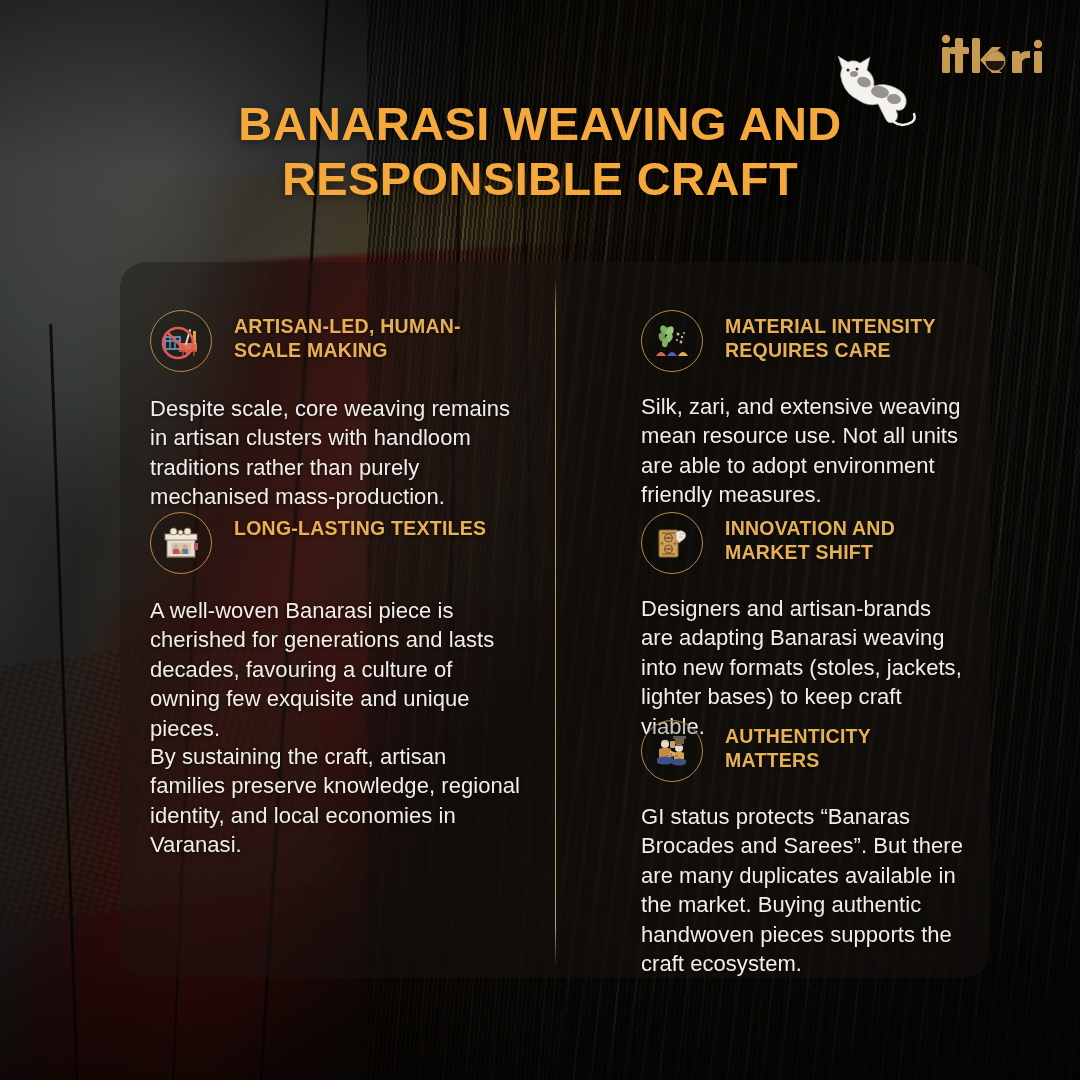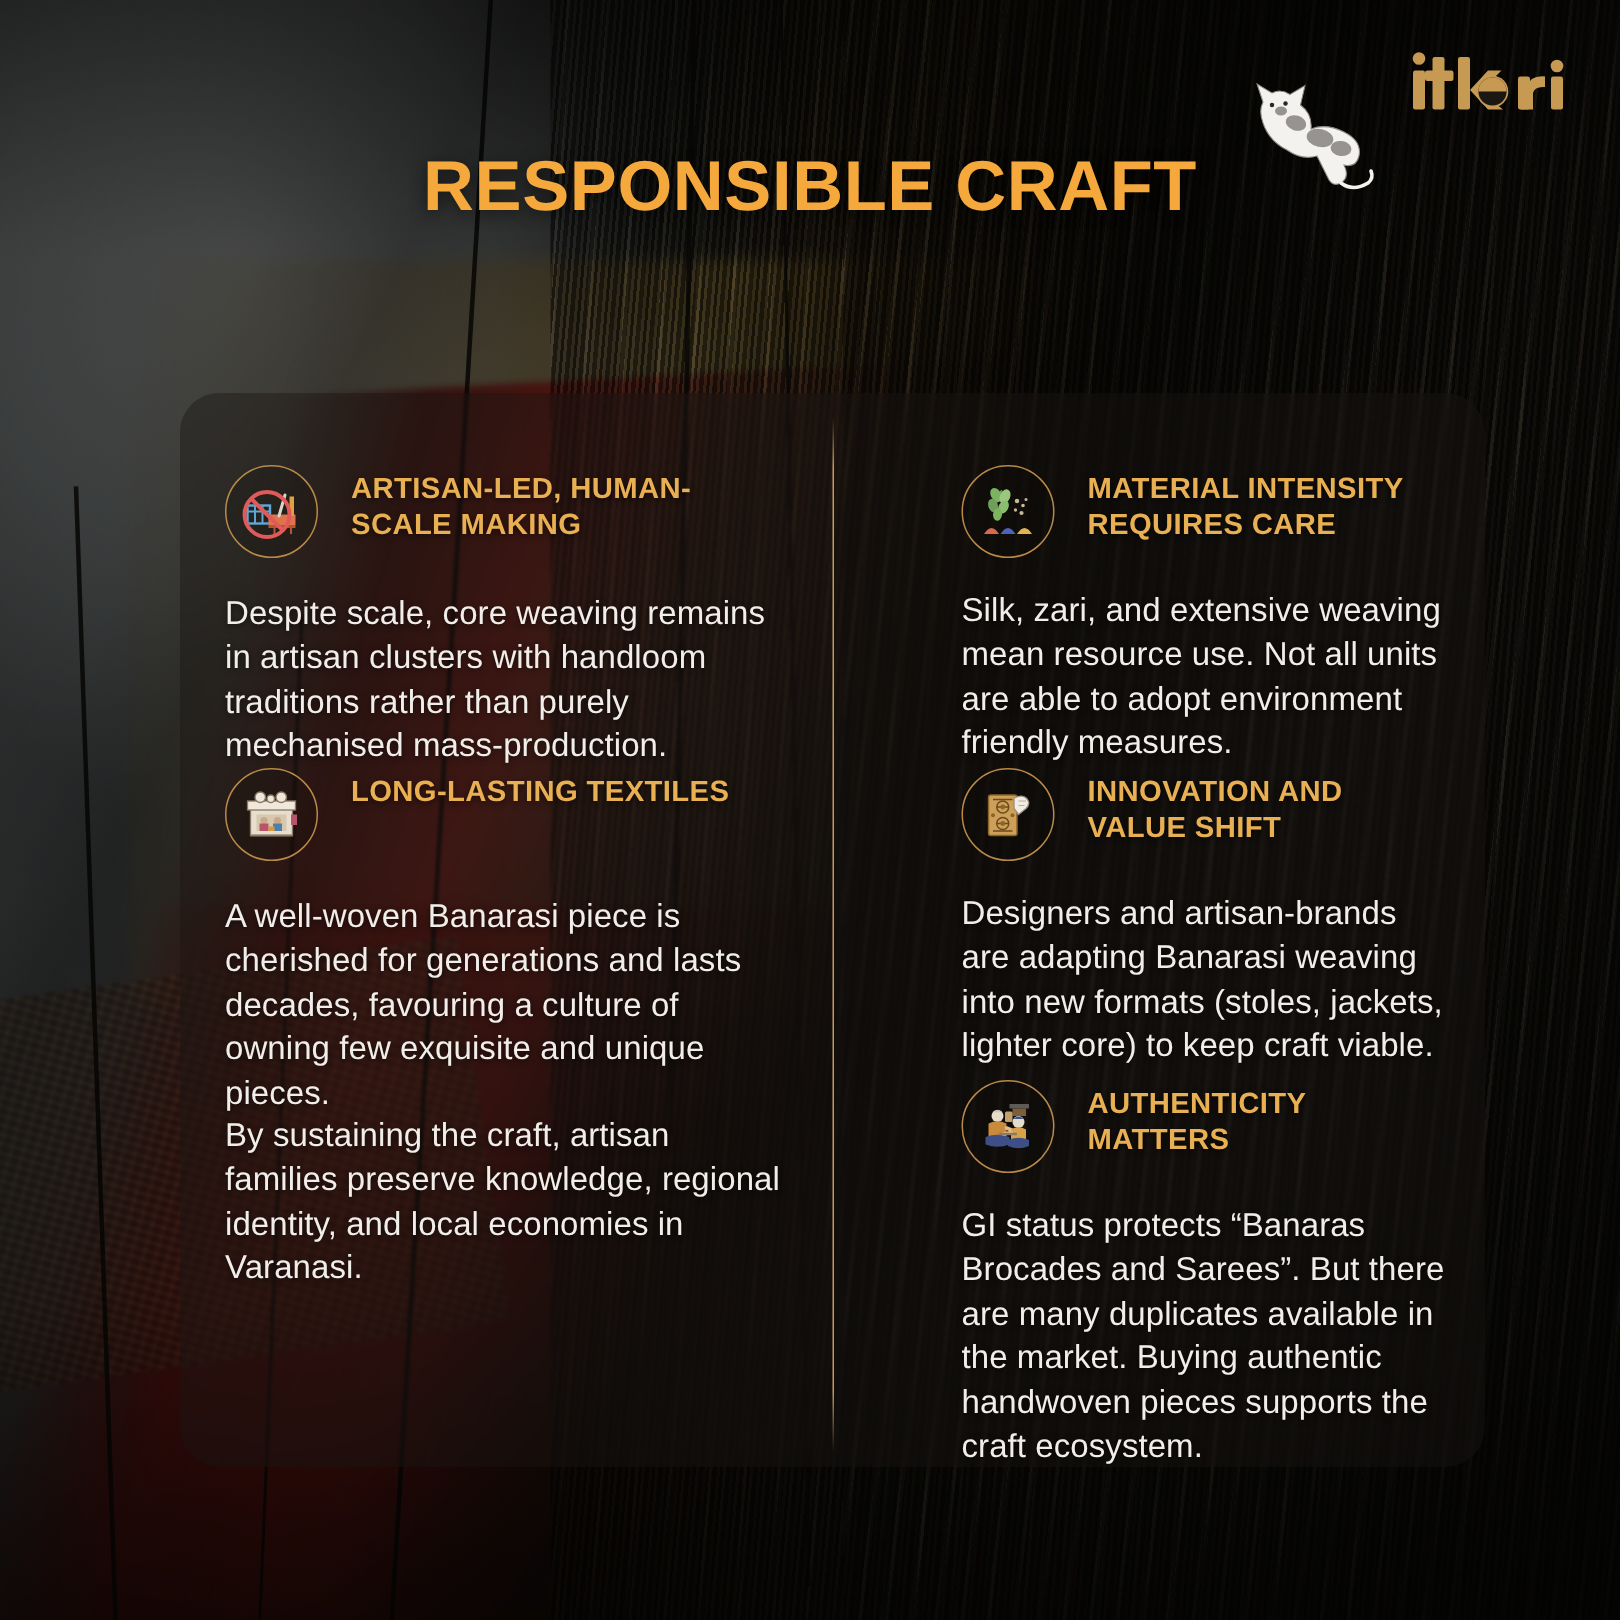--- a/index.html
+++ b/index.html
@@ -293,20 +293,21 @@
         <rect x="94" y="17" width="8" height="22" rx="1.5"></rect>
         <circle cx="98" cy="10" r="4.2"></circle>
       </g>
       <circle cx="55" cy="27" r="9.4" fill="#1b1713"></circle>
       <path d="M45.6 27 a9.4 9.4 0 0 1 18.8 0 z" fill="#c69a52"></path>
     </svg>
     <span style="position:absolute;opacity:0;pointer-events:none">itokri</span>
   </div>
 
   <h1 class="title">
+    <span>BANARASI WEAVING AND</span>
     <span class="l2">RESPONSIBLE CRAFT</span>
   </h1>
 
   <div class="panel"></div>
   <div class="divider"></div>
 
   <div class="grid">
 
     <div class="card left">
       <div class="card-head">
@@ -397,23 +398,23 @@
             <g fill="#8a6527">
               <circle cx="20.5" cy="19" r="1.6"></circle>
                 <circle cx="20.5" cy="30" r="1.6"></circle>
               <circle cx="14" cy="24.5" r="1.3"></circle>
                 <circle cx="27" cy="24.5" r="1.3"></circle>
             </g>
             <path d="M28 13 Q34 10 37 14 Q39 17 36 20 L31 24 L28 20 Z" fill="#f2ece2" stroke="#9a9086" stroke-width="0.9"></path>
             <path d="M31 15 L36 15 M31 18 L35 18" stroke="#b6aca0" stroke-width="0.8"></path>
           </svg>
         </div>
-        <div class="card-title">INNOVATION AND VALUE SHIFT</div>
+        <div class="card-title">INNOVATION AND MARKET SHIFT</div>
       </div>
-      <p class="card-body">Designers and artisan-brands are adapting Banarasi weaving into new formats (stoles, jackets, lighter core) to keep craft viable.</p>
+      <p class="card-body">Designers and artisan-brands are adapting Banarasi weaving into new formats (stoles, jackets, lighter bases) to keep craft viable.</p>
     </div>
 
     <div class="card left">
       <p class="card-body">By sustaining the craft, artisan families preserve knowledge, regional identity, and local economies in Varanasi.</p>
     </div>
 
     <div class="card right">
       <div class="card-head">
         <div class="icon-circle">
           <svg width="48" height="48" viewBox="0 0 48 48">

